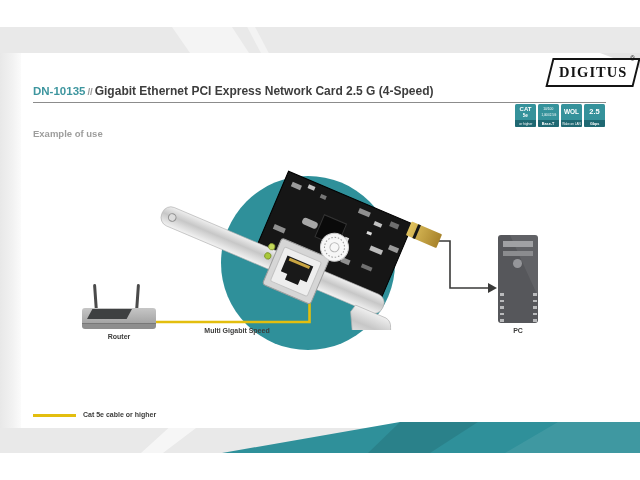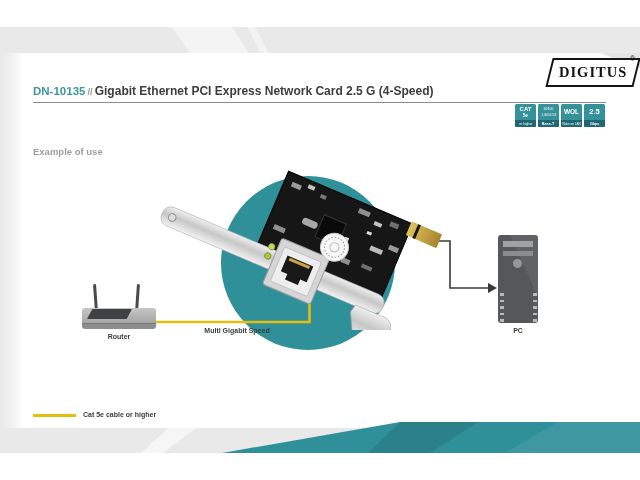--- a/index.html
+++ b/index.html
@@ -91,21 +91,21 @@
     <div class="badge">
       <div class="badge-main">
         <span class="b-big" style="font-size:7.5px;">2.5</span>
       </div>
       <div class="badge-strip">
           <span class="b-strip-b">Gbps</span>
         </div>
     </div>
   </div>
 
-  <div class="abs" style="left:33px;top:146px;font-size:9.5px;font-weight:600;color:#9D9D9C;">Example of use</div>
+  <div class="abs" style="left:33px;top:128px;font-size:9.5px;font-weight:600;color:#9D9D9C;">Example of use</div>
 
   <div class="abs deco" style="left:221px;top:176px;width:174px;height:174px;border-radius:50%;background:#2F909A;"></div>
 
   <svg class="abs deco" style="left:0;top:0;" width="640" height="480" viewBox="0 0 640 480">
     <polyline points="152,322 309.5,322 309.5,300" fill="none" stroke="#E3BE0E" stroke-width="2.6"></polyline>
     <polyline points="437,241 450,241 450,288 489,288" fill="none" stroke="#3A3A39" stroke-width="1.6"></polyline>
     <polygon points="488,283 488,293 497,288" fill="#3A3A39"></polygon>
   </svg>
 
   <svg class="abs" style="left:152px;top:170px;" width="310" height="160" viewBox="0 0 310 160">

